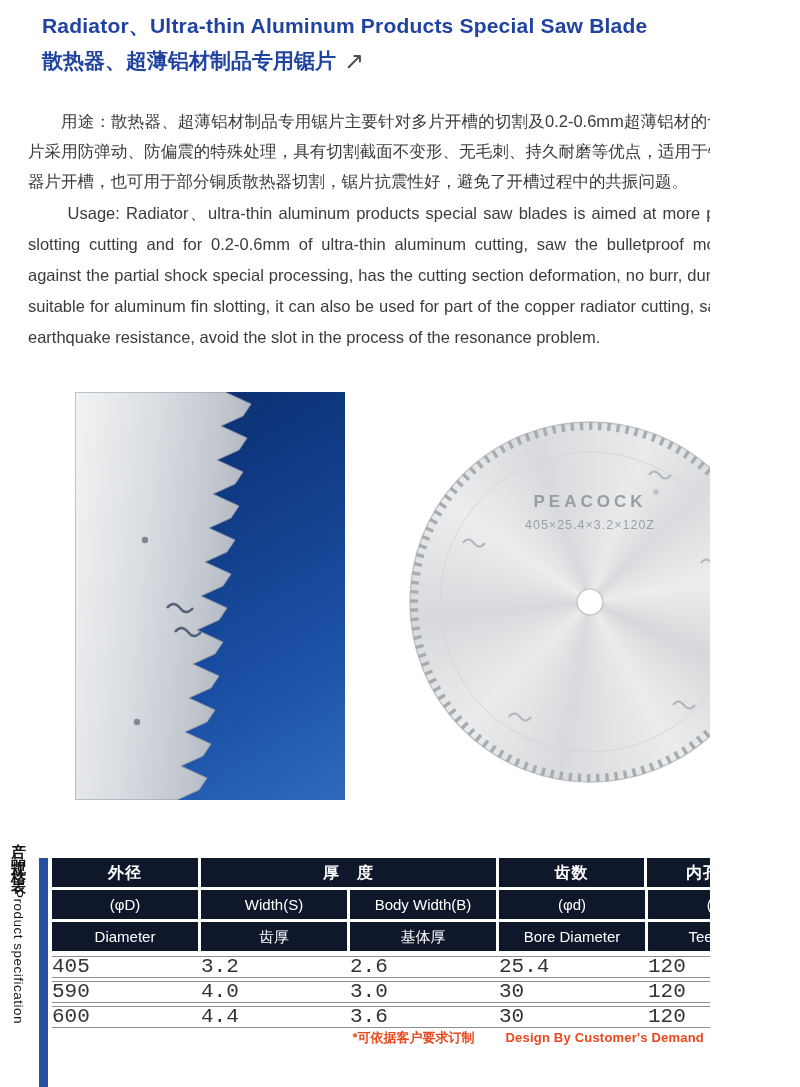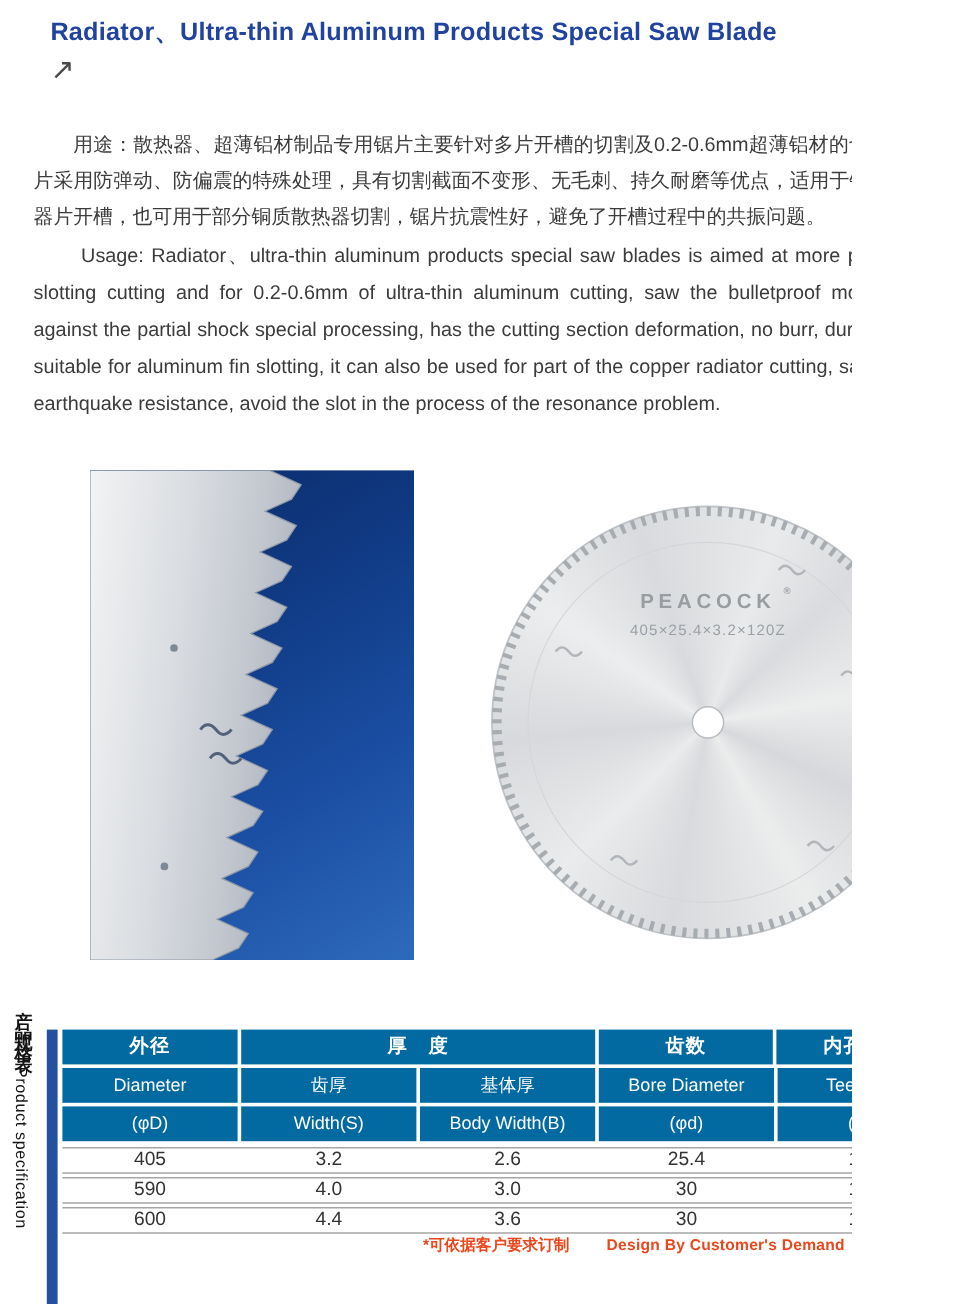--- a/index.html
+++ b/index.html
@@ -40,40 +40,41 @@
   .side-label{position:absolute;left:4px;top:831px;width:28px;display:flex;flex-direction:column;align-items:center;gap:13px;}
   .side-cn{writing-mode:vertical-rl;text-orientation:upright;font-size:15px;letter-spacing:9px;color:#141414;font-weight:600;}
   .side-en{writing-mode:vertical-rl;font-size:13.5px;color:#141414;letter-spacing:.5px;}
 
   
   .accent-bar{position:absolute;left:39px;top:858px;width:9px;height:229px;background:#2450a0;}
 
   
   .spec-table{position:absolute;left:52px;top:858px;width:744px;}
   .thead-row{display:flex;gap:3px;margin-bottom:3px;}
-  .hcell{background:#0369a1;color:#ffffff;text-align:center;height:29px;line-height:29px;font-size:15px;}
+  .hcell{background:#0f172a;color:#ffffff;text-align:center;height:29px;line-height:29px;font-size:15px;}
   .r1 .hcell{font-size:16px;font-weight:bold;letter-spacing:1px;}
   .c1{width:146px;} .c2{width:146px;} .c3{width:146px;} .c4{width:146px;} .c5{width:145px;}
   .c23{width:295px;}
   .tbody{margin-top:5px;}
   .trow{display:flex;gap:3px;height:20px;line-height:20px;border-top:1px solid #8f8f8f;border-bottom:1px solid #8f8f8f;margin-bottom:3px;}
-  .dcell{text-align:center;font-size:16px;color:#333333;}
+  .dcell{text-align:left;font-size:21px;color:#333333;font-family:Liberation Mono, monospace;}
 
   
   .footnote{position:absolute;right:6px;top:1029px;font-size:13px;font-weight:bold;color:#e8481c;}
   .footnote .fn-en{margin-left:10px;letter-spacing:.2px;padding-left:21px;}
 </style>
 </head>
 <body>
 
 <div class="page">
 
   <div class="title-block">
     <h1 class="title-en">Radiator、Ultra-thin Aluminum Products Special Saw Blade</h1>
     <h2 class="title-cn">
+      <span>散热器、超薄铝材制品专用锯片</span>
       <span class="arrow-glyph">↗</span>
     </h2>
   </div>
   <div class="red-square"></div>
 
   <div class="intro">
     <p class="p-cn">用途：散热器、超薄铝材制品专用锯片主要针对多片开槽的切割及0.2-0.6mm超薄铝材的切割，锯片采用防弹动、防偏震的特殊处理，具有切割截面不变形、无毛刺、持久耐磨等优点，适用于铝材散热器片开槽，也可用于部分铜质散热器切割，锯片抗震性好，避免了开槽过程中的共振问题。</p>
     <p class="p-en">Usage: Radiator、ultra-thin aluminum products special saw blades is aimed at more pieces of slotting cutting and for 0.2-0.6mm of ultra-thin aluminum cutting, saw the bulletproof move, and against the partial shock special processing, has the cutting section deformation, no burr, durable etc, suitable for aluminum fin slotting, it can also be used for part of the copper radiator cutting, saw blade earthquake resistance, avoid the slot in the process of the resonance problem.</p>
   </div>
 
@@ -127,32 +128,32 @@
   <div class="accent-bar"></div>
 
   <div class="spec-table">
     <div class="thead-row r1">
       <div class="hcell c1">外径</div>
       <div class="hcell c23">厚　度</div>
       <div class="hcell c5">齿数</div>
       <div class="hcell c4">内孔直径</div>
     </div>
     <div class="thead-row">
+      <div class="hcell c1">(φD)</div>
+      <div class="hcell c2">Width(S)</div>
+      <div class="hcell c3">Body Width(B)</div>
+      <div class="hcell c4">(φd)</div>
+      <div class="hcell c5">( Z )</div>
+    </div>
+    <div class="thead-row">
       <div class="hcell c1">Diameter</div>
       <div class="hcell c2">齿厚</div>
       <div class="hcell c3">基体厚</div>
       <div class="hcell c4">Bore Diameter</div>
       <div class="hcell c5">Teeth No.</div>
-    </div>
-    <div class="thead-row">
-      <div class="hcell c1">(φD)</div>
-      <div class="hcell c2">Width(S)</div>
-      <div class="hcell c3">Body Width(B)</div>
-      <div class="hcell c4">(φd)</div>
-      <div class="hcell c5">( Z )</div>
     </div>
 
     <div class="tbody">
       <div class="trow">
         <div class="dcell c1">405</div>
         <div class="dcell c2">3.2</div>
         <div class="dcell c3">2.6</div>
         <div class="dcell c4">25.4</div>
         <div class="dcell c5">120</div>
       </div>

